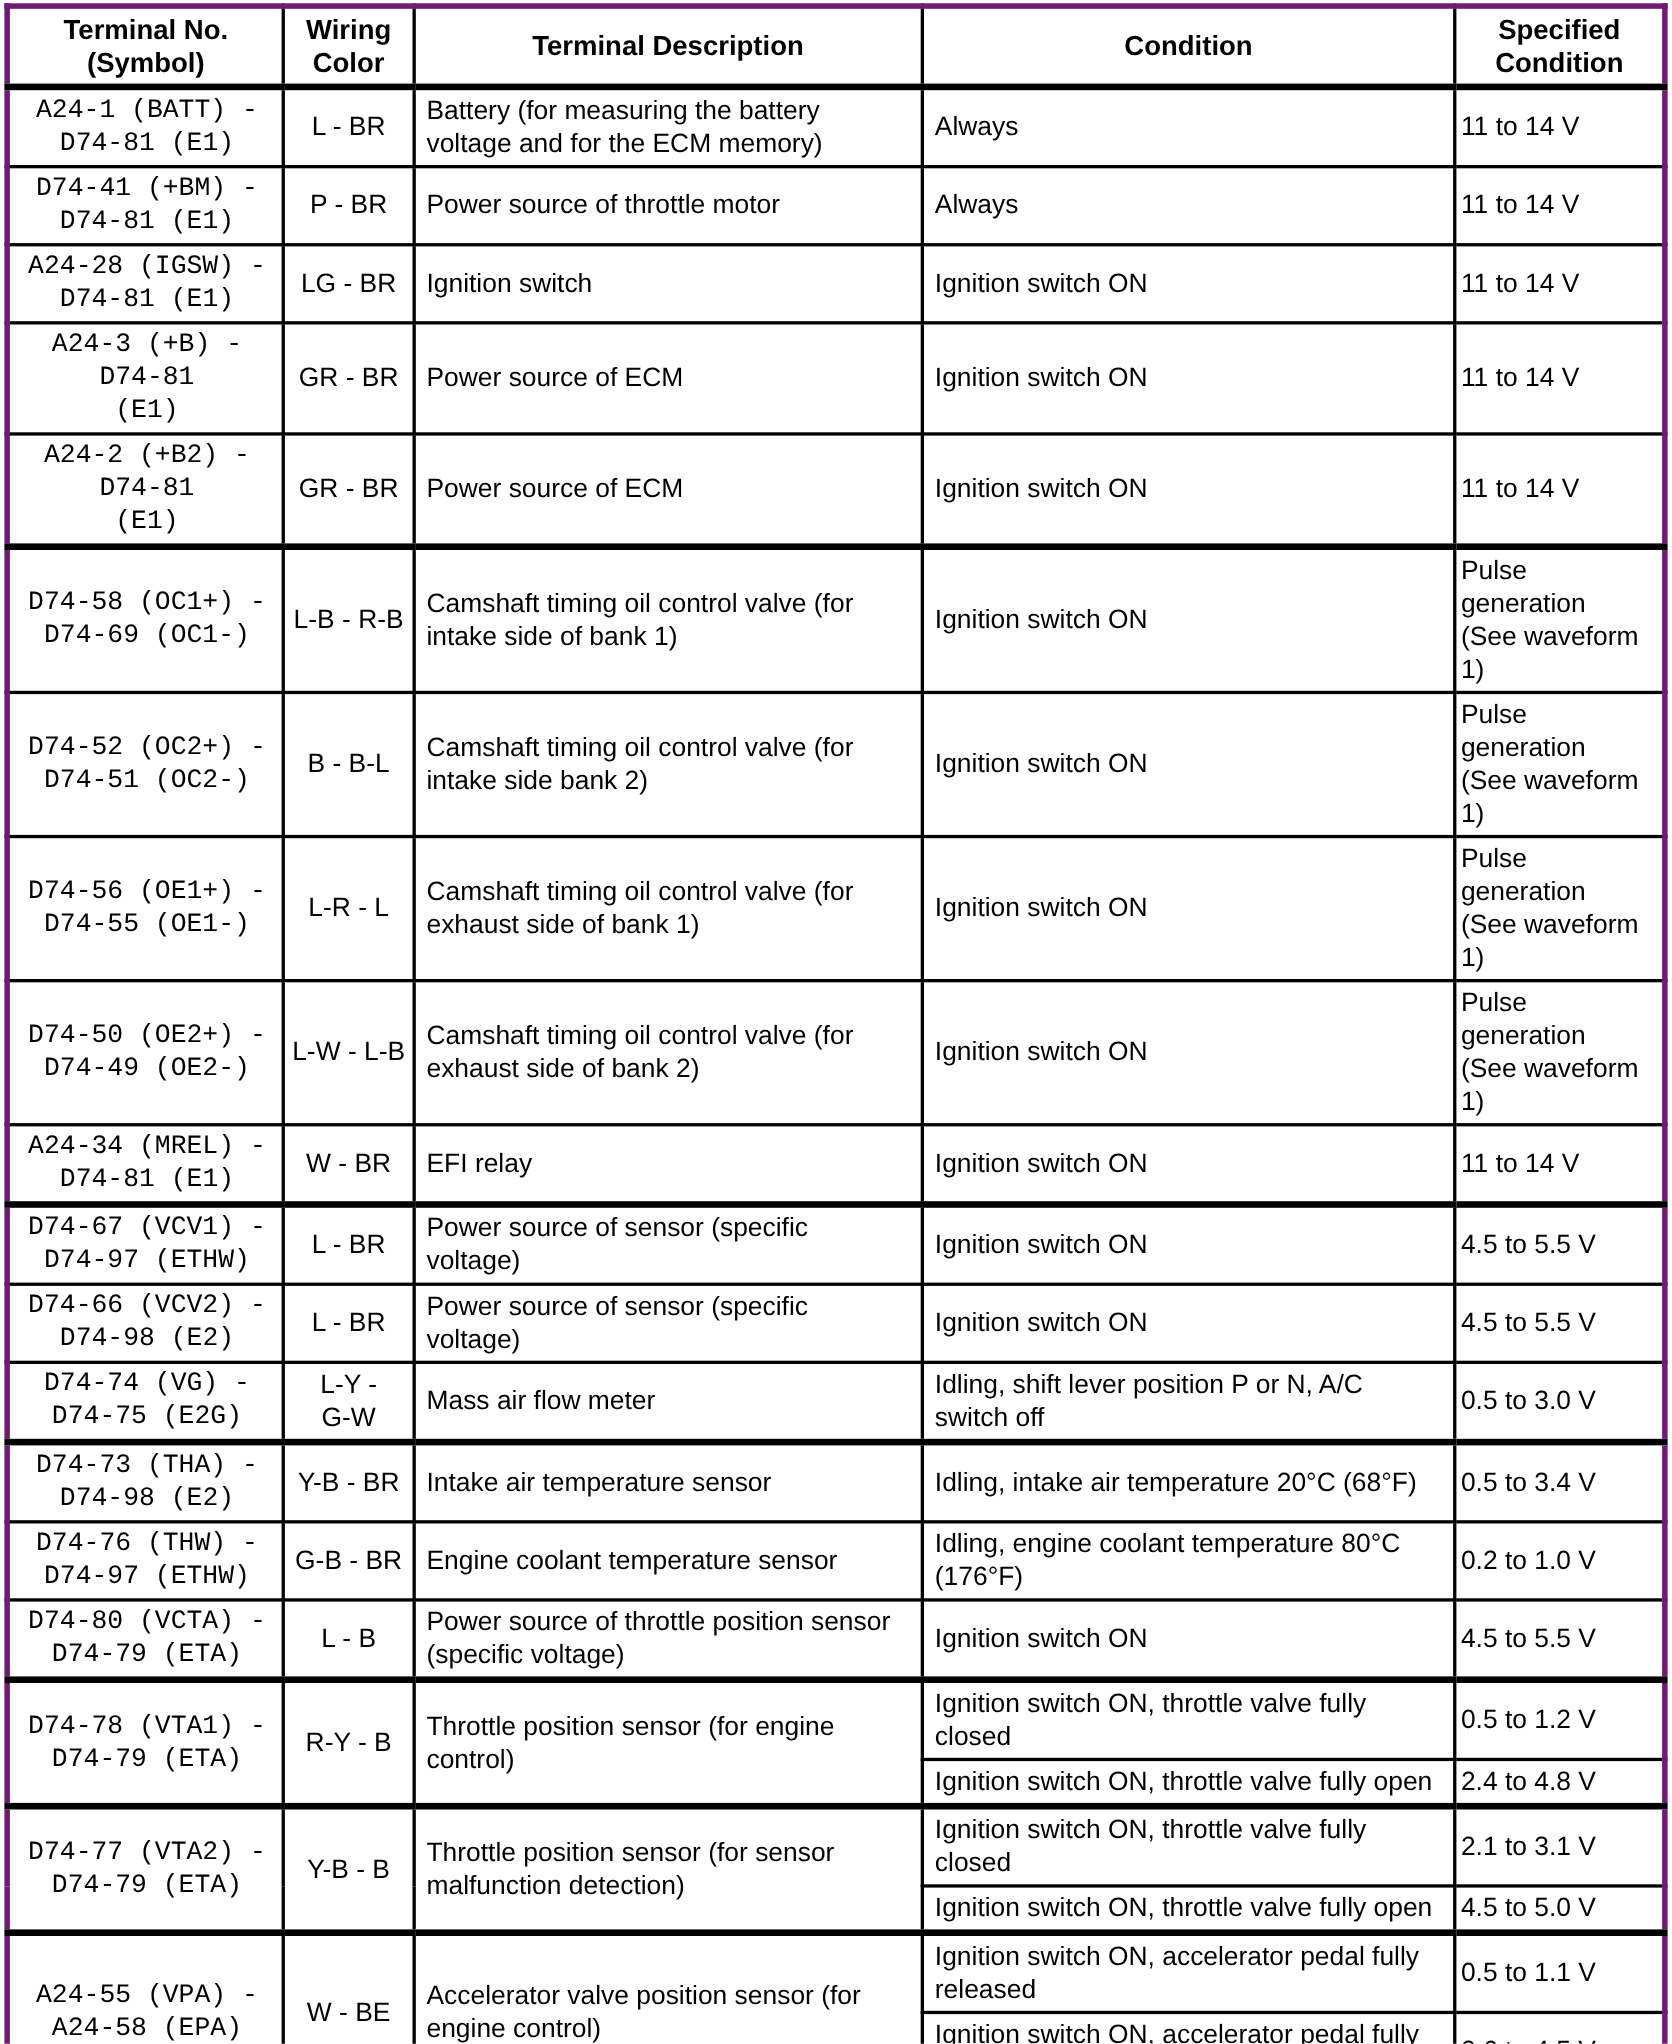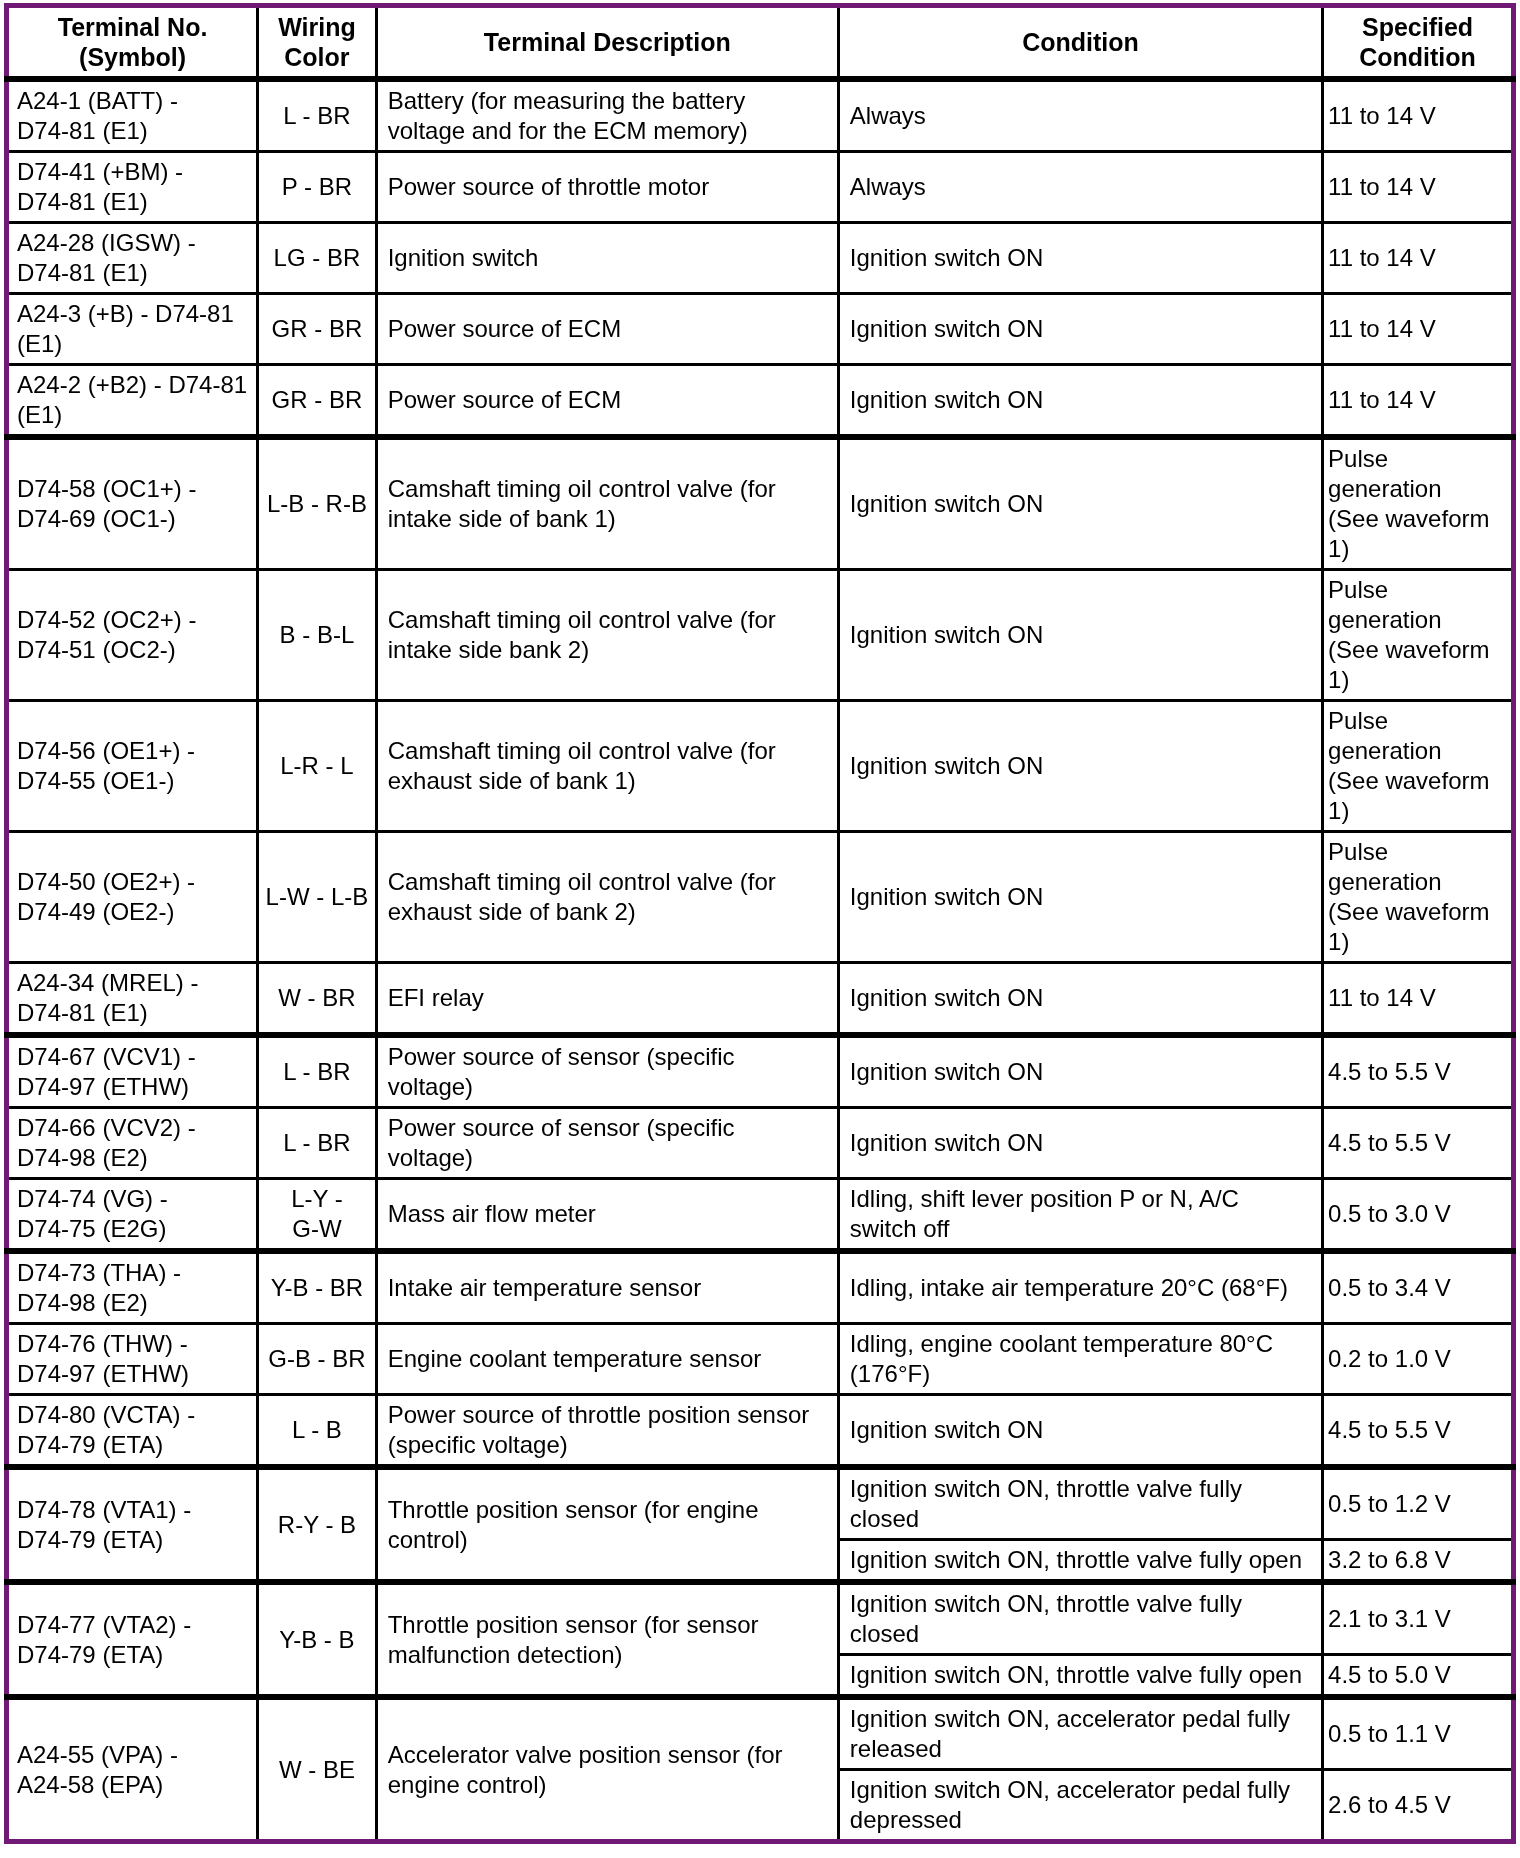--- a/index.html
+++ b/index.html
@@ -32,21 +32,21 @@
   }
   thead th {
     border-bottom: 6px solid #000000;
     font-weight: bold;
     font-size: 25px;
     text-align: center;
     white-space: pre-line;
     padding: 4px 2px;
     height: 60px;
   }
-  td.c1 { text-align: left;  padding: 4px 6px 4px 8px;  white-space: pre-line; }
+  td.c1 { text-align: center;  padding: 4px 6px 4px 8px;  white-space: pre-line; font-family: Liberation Mono, monospace; }
   td.c2 { text-align: center; padding: 4px 2px;          white-space: pre-line; }
   td.c3 { text-align: left;  padding: 4px 6px 4px 10px; white-space: pre-line; }
   td.c4 { text-align: left;  padding: 4px 6px 4px 10px; white-space: pre-line; }
   td.c5 { text-align: left; padding: 4px 4px;          white-space: pre-line; }
   tr.rh70  { height: 70px; }
   tr.rh72  { height: 72px; margin-top: 36px; }
   tr.rh128 { height: 128px; }
   tr.rh40  { height: 40px; }
   tr.rh42  { height: 42px; }
   tr.rh66  { height: 66px; }
@@ -233,21 +233,21 @@
 D74-79 (ETA)</td>
       <td class="c2" rowspan="2">R-Y - B</td>
       <td class="c3" rowspan="2">Throttle position sensor (for engine
 control)</td>
       <td class="c4">Ignition switch ON, throttle valve fully
 closed</td>
       <td class="c5">0.5 to 1.2 V</td>
     </tr>
     <tr class="rh40">
       <td class="c4">Ignition switch ON, throttle valve fully open</td>
-      <td class="c5">3.2 to 6.8 V</td>
+      <td class="c5">2.4 to 4.8 V</td>
     </tr>
     <tr class="rh72 sep">
       <td class="c1" rowspan="2">D74-77 (VTA2) -
 D74-79 (ETA)</td>
       <td class="c2" rowspan="2">Y-B - B</td>
       <td class="c3" rowspan="2">Throttle position sensor (for sensor
 malfunction detection)</td>
       <td class="c4">Ignition switch ON, throttle valve fully
 closed</td>
       <td class="c5">2.1 to 3.1 V</td>

